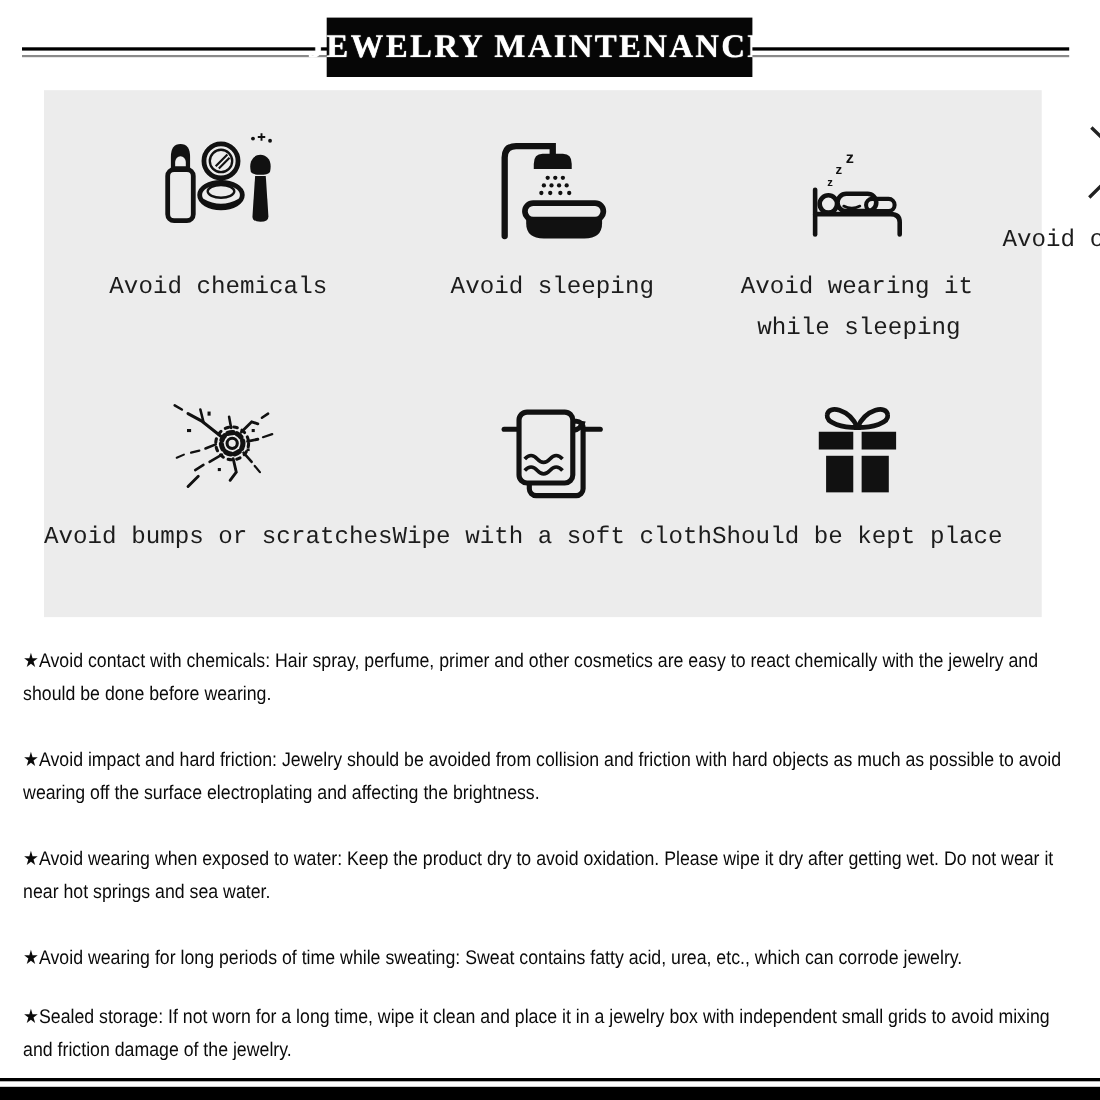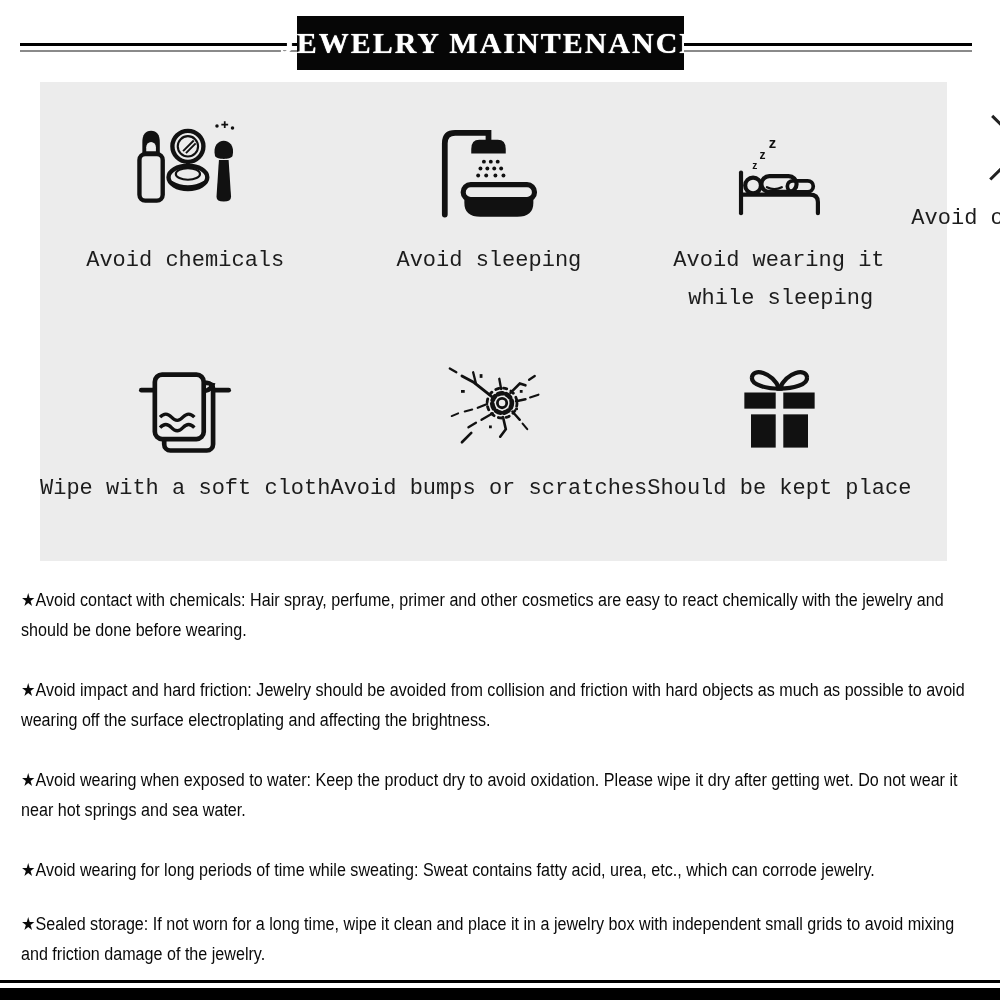--- a/index.html
+++ b/index.html
@@ -146,36 +146,20 @@
     </div>
 
     <div class="cell r2">
       <div class="icon-box">
         <svg width="95" height="95" viewBox="0 0 100 100">
           <path d="M17,23 L85,90 M83,23 L15,90" stroke="#222" stroke-width="3.2" fill="none"></path>
           <path d="M50,13 C44,27 27,47 27,63 A23,23 0 0 0 73,63 C73,47 56,27 50,13 Z" fill="#0c0c0c"></path>
         </svg>
       </div>
       <div class="label">Avoid oil exposed</div>
-    </div>
-
-    <div class="cell r2">
-      <div class="icon-box">
-        <svg width="104" height="104" viewBox="0 0 100 100">
-          <path d="M8,30 H92" stroke="#111" stroke-width="4.5" stroke-linecap="round" fill="none"></path>
-          <rect x="30" y="23" width="47" height="65" rx="6" fill="#ececec" stroke="#111" stroke-width="4.5"></rect>
-          <rect x="21" y="15" width="47" height="62" rx="7" fill="#ececec" stroke="#111" stroke-width="4.5"></rect>
-          <path d="M68,31 Q76,30 77,23" stroke="#111" stroke-width="4.5" fill="none"></path>
-          <g stroke="#111" fill="none" stroke-width="3.2" stroke-linejoin="round">
-            <path d="M26,56 q5.5,-6 11,0 t11,0 t11,0"></path>
-            <path d="M26,66 q5.5,-6 11,0 t11,0 t11,0"></path>
-          </g>
-        </svg>
-      </div>
-      <div class="label">Wipe with a soft cloth</div>
     </div>
 
     <div class="cell r2">
       <div class="icon-box">
         <svg width="112" height="98" viewBox="0 0 120 105">
           <g stroke="#111" fill="none" stroke-linecap="round">
             <circle cx="74" cy="44" r="5" stroke-width="3"></circle>
             <circle cx="74" cy="44" r="10.5" stroke-width="5" stroke-dasharray="5 4"></circle>
             <circle cx="74" cy="44" r="16" stroke-width="3" stroke-dasharray="3.5 5"></circle>
             <path d="M63,37 L44,22 L31,15" stroke-width="3"></path>
@@ -203,20 +187,36 @@
             <rect x="60" y="68" width="3" height="3"></rect>
             <rect x="88" y="49" width="3" height="2.5"></rect>
           </g>
         </svg>
       </div>
       <div class="label">Avoid bumps or scratches</div>
     </div>
 
     <div class="cell r2">
       <div class="icon-box">
+        <svg width="104" height="104" viewBox="0 0 100 100">
+          <path d="M8,30 H92" stroke="#111" stroke-width="4.5" stroke-linecap="round" fill="none"></path>
+          <rect x="30" y="23" width="47" height="65" rx="6" fill="#ececec" stroke="#111" stroke-width="4.5"></rect>
+          <rect x="21" y="15" width="47" height="62" rx="7" fill="#ececec" stroke="#111" stroke-width="4.5"></rect>
+          <path d="M68,31 Q76,30 77,23" stroke="#111" stroke-width="4.5" fill="none"></path>
+          <g stroke="#111" fill="none" stroke-width="3.2" stroke-linejoin="round">
+            <path d="M26,56 q5.5,-6 11,0 t11,0 t11,0"></path>
+            <path d="M26,66 q5.5,-6 11,0 t11,0 t11,0"></path>
+          </g>
+        </svg>
+      </div>
+      <div class="label">Wipe with a soft cloth</div>
+    </div>
+
+    <div class="cell r2">
+      <div class="icon-box">
         <svg width="95" height="95" viewBox="0 0 100 100">
           <path d="M50,26 C42,8 22,4 21,14 C20,22 36,26 50,26 Z" fill="none" stroke="#111" stroke-width="4.5"></path>
           <path d="M50,26 C58,8 78,4 79,14 C80,22 64,26 50,26 Z" fill="none" stroke="#111" stroke-width="4.5"></path>
           <g fill="#111">
             <rect x="13" y="30" width="33" height="17"></rect>
             <rect x="54" y="30" width="33" height="17"></rect>
             <rect x="20" y="53" width="26" height="35"></rect>
             <rect x="54" y="53" width="26" height="35"></rect>
           </g>
         </svg>

